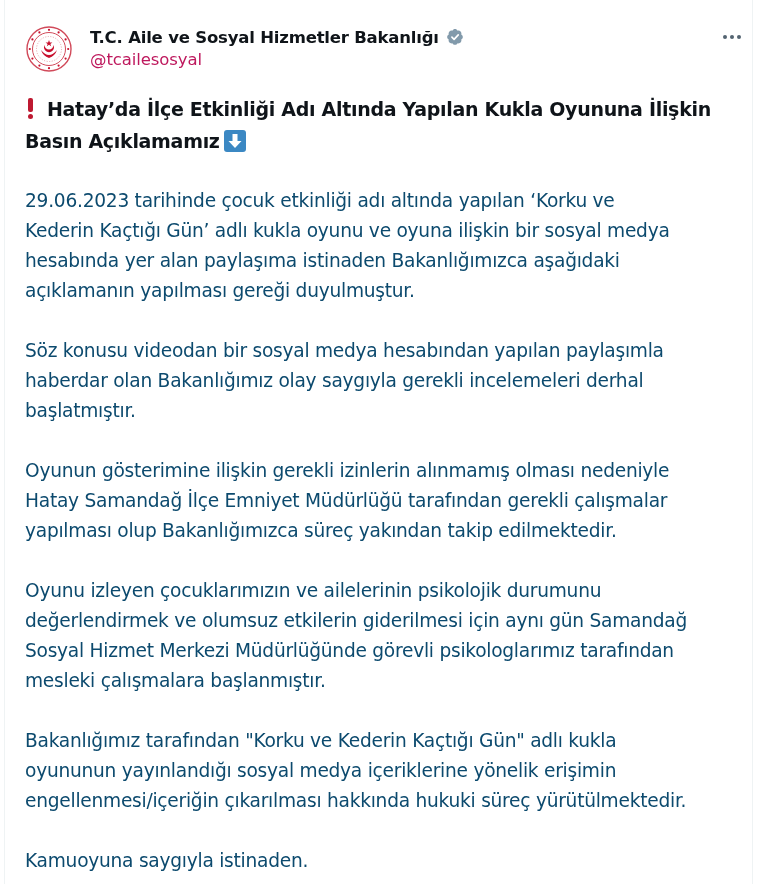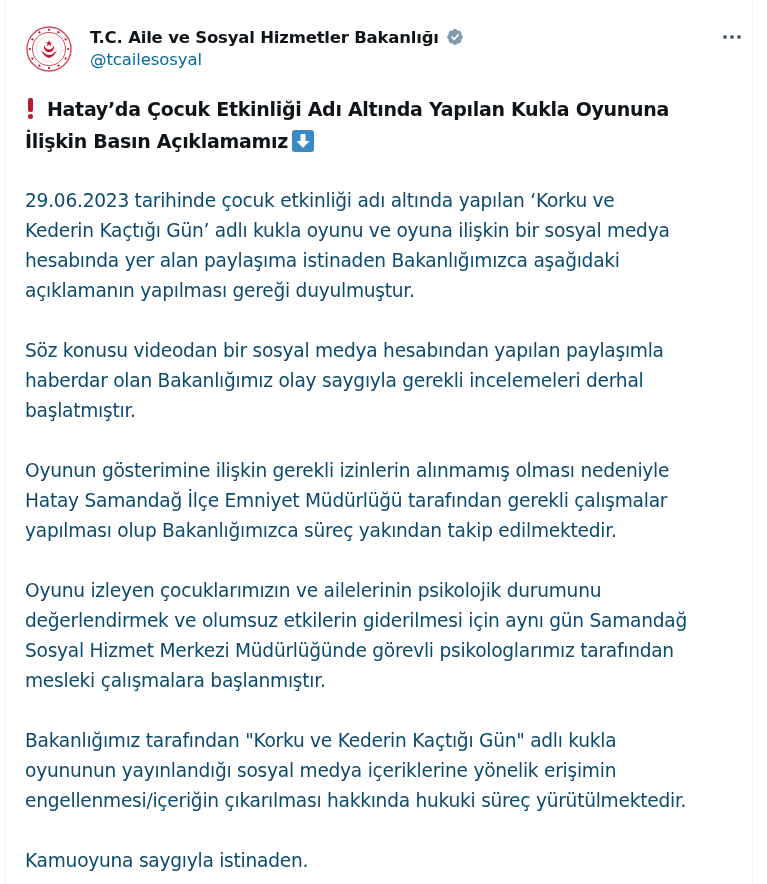--- a/index.html
+++ b/index.html
@@ -61,21 +61,21 @@
     }
     .verified {
       margin-left: 6px;
       width: 20px;
       height: 20px;
       display: inline-block;
     }
     .handle {
       margin-top: 3px;
       font-size: 16.5px;
-      color: #0369a1;
+      color: #be185d;
       letter-spacing: -0.1px;
     }
     .more {
       position: absolute;
       right: 6px;
       top: 2px;
       width: 30px;
       height: 20px;
       display: flex;
       align-items: center;
@@ -199,21 +199,21 @@
 
   <div class="more">
     <span></span>
     <span></span>
     <span></span>
   </div>
 </div>
 
 <div class="content">
   <p class="headline">
-    <span class="emoji-excl"><span class="bar"></span><span class="dot"></span></span><span>Hatay’da Çocuk Etkinliği Adı Altında Yapılan Kukla Oyununa İlişkin Basın Açıklamamız</span><span class="emoji-arrow"><svg width="22" height="22" viewBox="0 0 22 22">
+    <span class="emoji-excl"><span class="bar"></span><span class="dot"></span></span><span>Hatay’da İlçe Etkinliği Adı Altında Yapılan Kukla Oyununa İlişkin Basın Açıklamamız</span><span class="emoji-arrow"><svg width="22" height="22" viewBox="0 0 22 22">
           <path d="M8.5 4h5v7h4l-6.5 7-6.5-7h4z" fill="#fff"></path>
         </svg></span>
   </p>
 
   <p class="para">29.06.2023 tarihinde çocuk etkinliği adı altında yapılan ‘Korku ve
 Kederin Kaçtığı Gün’ adlı kukla oyunu ve oyuna ilişkin bir sosyal medya
 hesabında yer alan paylaşıma istinaden Bakanlığımızca aşağıdaki
 açıklamanın yapılması gereği duyulmuştur.</p>
   <p class="para">Söz konusu videodan bir sosyal medya hesabından yapılan paylaşımla
 haberdar olan Bakanlığımız olay saygıyla gerekli incelemeleri derhal

